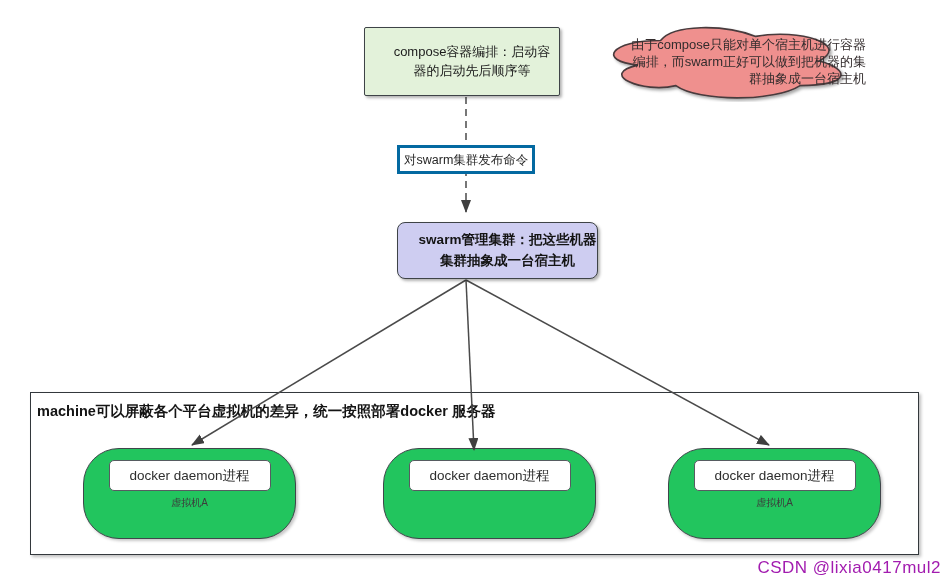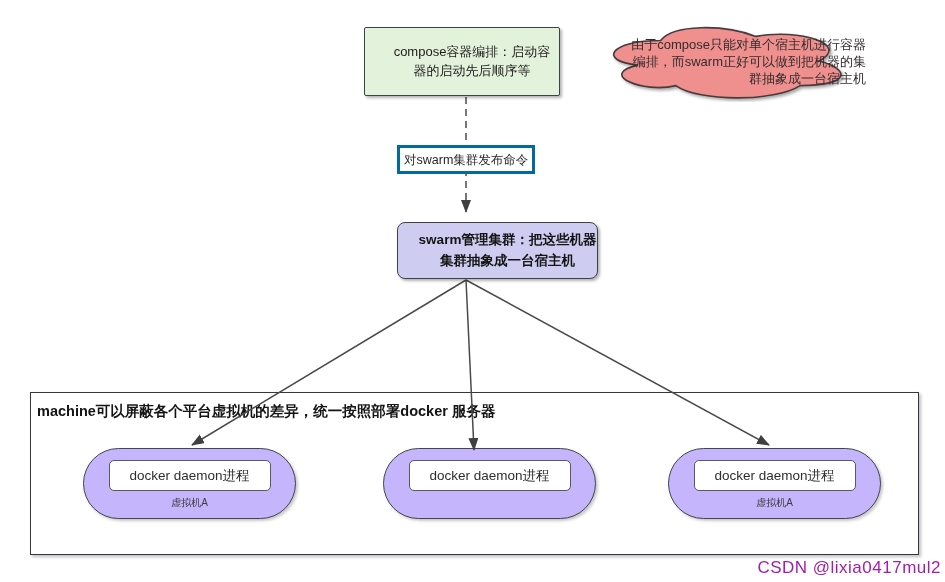--- a/index.html
+++ b/index.html
@@ -99,22 +99,22 @@
     left: 6px; top: 9px;
     font-size: 14.5px;
     font-weight: bold;
     color: #141414;
     white-space: nowrap;
   }
   
   .vm {
     position: absolute;
     top: 448px;
-    width: 213px; height: 71px;
-    background: #c4b5fd;
+    width: 213px; height: 91px;
+    background: #22c55e;
     border: 1.8px solid #40464b;
     border-radius: 36px;
     z-index: 2;
     box-shadow: 2px 2px 3px rgba(0,0,0,0.22);
   }
   .vm-a { left: 83px; }
   .vm-b { left: 383px; }
   .vm-c { left: 668px; }
   .vm-process {
     position: absolute;

